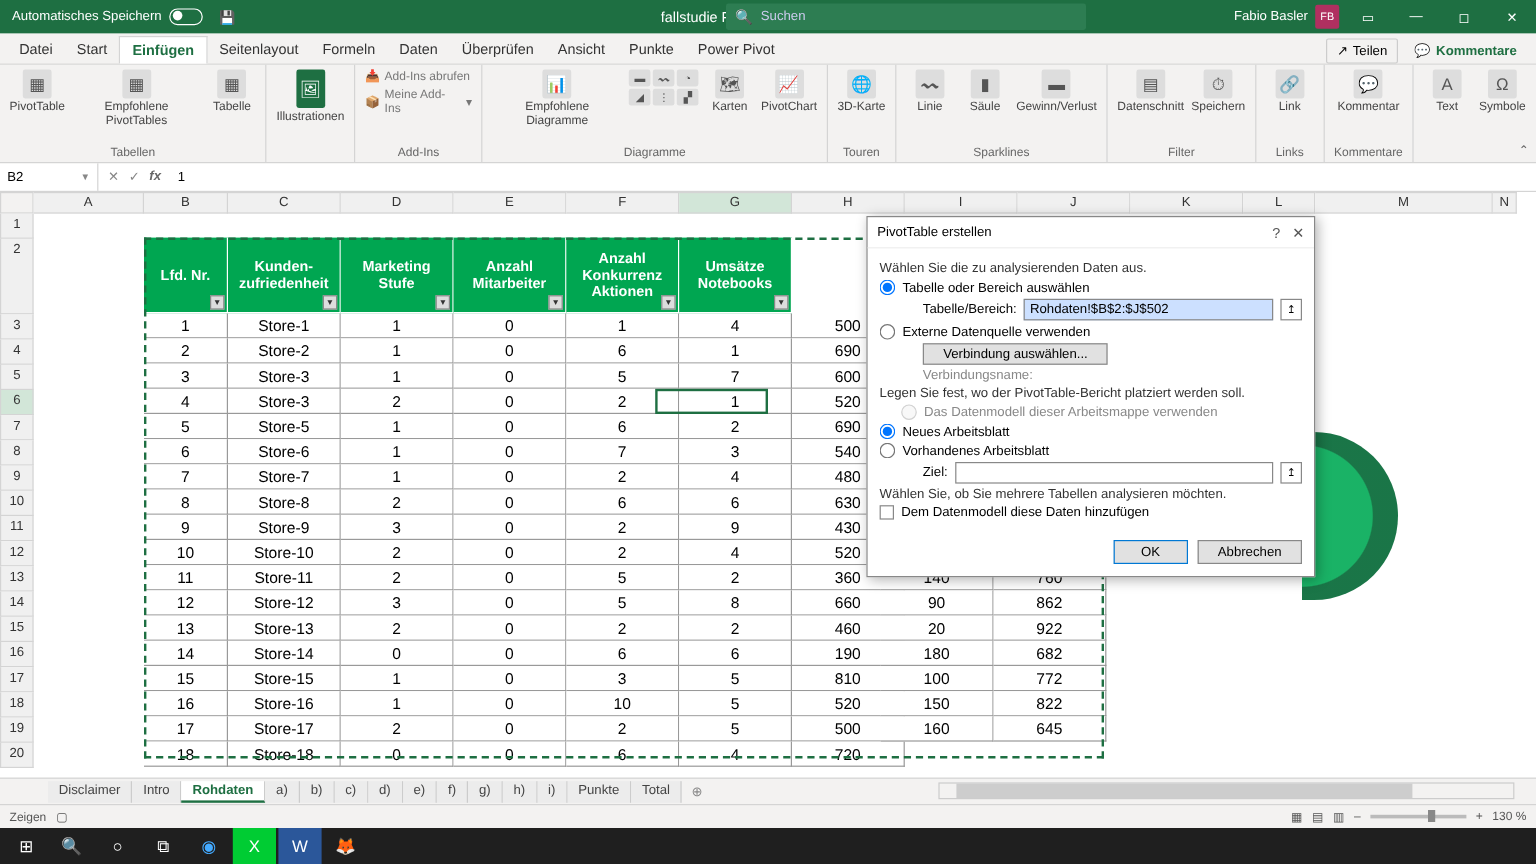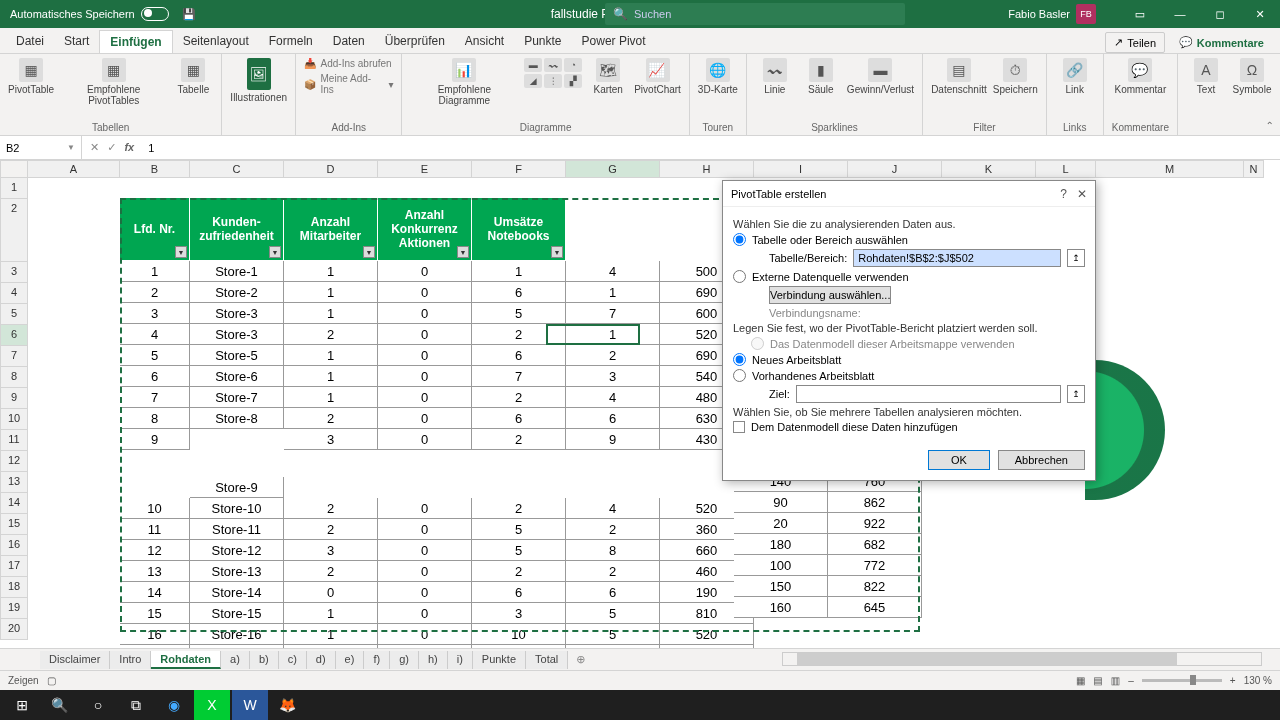--- a/index.html
+++ b/index.html
@@ -10,21 +10,21 @@
 .autosave { display:flex; align-items:center; gap:6px; padding:0 10px; font-size:11px; }
 .toggle { width:28px; height:14px; border:1px solid #fff; border-radius:7px; position:relative; }
 .toggle::after { content:""; position:absolute; width:8px; height:8px; background:#fff; border-radius:50%; top:1px; left:2px; }
 .doc-title { position:absolute; left:50%; transform:translateX(-50%); display:flex; align-items:center; gap:6px; font-size:12px; }
 .doc-title .chev { font-size:8px; }
 .searchbox { position:absolute; left:605px; width:300px; height:22px; background:#2d7d52; border-radius:2px; display:flex; align-items:center; padding:0 8px; gap:6px; top:3px; }
 .searchbox input { background:transparent; border:none; color:#fff; font-size:11px; outline:none; flex:1; }
 .searchbox input::placeholder { color:#cce; }
 .user-area { position:absolute; right:0; display:flex; align-items:center; height:28px; }
 .user-name { font-size:11px; padding:0 6px; }
-.user-badge { width:20px; height:20px; background:#b03060; border-radius:2px; display:flex; align-items:center; justify-content:center; font-size:9px; margin-right:24px; }
+.user-badge { width:20px; height:20px; background:#b03060; border-radius:2px; display:flex; align-items:center; justify-content:center; font-size:9px; margin-right:4px; }
 .winbtn { width:40px; height:28px; display:flex; align-items:center; justify-content:center; font-size:11px; }
 
 
 .tabrow { height:26px; background:#f3f2f1; display:flex; align-items:flex-end; border-bottom:1px solid #d4d4d4; padding-left:6px; position:relative; }
 .tab { padding:4px 10px; font-size:12px; color:#333; }
 .tab.active { background:#fff; border-top:1px solid #d4d4d4; border-left:1px solid #d4d4d4; border-right:1px solid #d4d4d4; color:#1e6f42; font-weight:600; }
 .tabrow-right { position:absolute; right:8px; display:flex; gap:6px; align-items:center; font-size:11px; }
 .share-btn { padding:3px 8px; border:1px solid #ccc; border-radius:2px; display:flex; align-items:center; gap:4px; }
 .comments-btn { padding:3px 8px; display:flex; align-items:center; gap:4px; color:#1e6f42; font-weight:600; }
 
@@ -90,21 +90,21 @@
 .dlg-title { height:26px; display:flex; align-items:center; justify-content:space-between; padding:0 8px; border-bottom:1px solid #eee; }
 .dlg-title-right { display:flex; gap:10px; font-size:12px; color:#555; }
 .dlg-body { padding:8px 10px; }
 .dlg-row { display:flex; align-items:center; gap:6px; margin:3px 0; }
 .dlg-row.indent { padding-left:18px; }
 .dlg-row.indent2 { padding-left:36px; }
 .dlg-label { color:#333; }
 .dlg-input { flex:1; border:1px solid #888; height:18px; padding:0 4px; font-size:11px; background:#fff; }
 .dlg-input.sel { background:#cce0ff; }
 .dlg-picker { width:18px; height:18px; border:1px solid #888; display:flex; align-items:center; justify-content:center; font-size:9px; }
-.dlg-btn { border:1px solid #888; background:#e1e1e1; padding:2px 0; font-size:11px; }
+.dlg-btn { border:1px solid #888; background:#e1e1e1; padding:2px 16px; font-size:11px; }
 .dlg-btns { display:flex; justify-content:flex-end; gap:8px; padding:6px 10px 10px; }
 .dlg-btn.primary { border:1px solid #0078d4; padding:3px 22px; }
 .dlg-checkbox { width:12px; height:12px; border:1px solid #888; }
 
 
 .pie-deco { position:absolute; top:200px; right:115px; width:80px; height:140px; background:radial-gradient(circle at 0 50%, #0a5 0%, #0a5 55%, #063 56%, #063 100%); border-radius:0 100px 100px 0; opacity:.9; z-index:5; }
 
 
 .taskbar { position:absolute; bottom:0; left:0; width:100%; height:30px; background:#1f1f1f; display:flex; align-items:center; padding:0 4px; gap:2px; }
 .tbtn { width:36px; height:30px; display:flex; align-items:center; justify-content:center; color:#fff; font-size:14px; }
@@ -346,20 +346,21 @@
       <div class="rowhead" style="height: 21px;">19</div>
       <div class="rowhead" style="height: 21px;">20</div>
     </div>
 
   <div class="grid" id="gridbg"></div>
 
   <div class="table-area">
     <div class="thead" id="thead">
         <div class="th" style="width: 70px; height: 63px;">Lfd. Nr.<div class="filter-drop">▼</div></div>
         <div class="th" style="width: 94px; height: 63px;">Kunden-<br>zufriedenheit<div class="filter-drop">▼</div></div>
+        <div class="th" style="width: 94px; height: 63px;">Marketing Stufe<div class="filter-drop">▼</div></div>
         <div class="th" style="width: 94px; height: 63px;">Anzahl Mitarbeiter<div class="filter-drop">▼</div></div>
         <div class="th" style="width: 94px; height: 63px;">Anzahl Konkurrenz Aktionen<div class="filter-drop">▼</div></div>
         <div class="th" style="width: 94px; height: 63px;">Umsätze Notebooks<div class="filter-drop">▼</div></div>
       </div>
     <div id="tbody">
         <div class="trow">
           <div class="td" style="width: 70px;">1</div>
           <div class="td" style="width: 94px;">Store-1</div>
           <div class="td" style="width: 94px;">1</div>
           <div class="td" style="width: 94px;">0</div>
@@ -425,21 +426,21 @@
           <div class="td" style="width: 70px;">8</div>
           <div class="td" style="width: 94px;">Store-8</div>
           <div class="td" style="width: 94px;">2</div>
           <div class="td" style="width: 94px;">0</div>
           <div class="td" style="width: 94px;">6</div>
           <div class="td" style="width: 94px;">6</div>
           <div class="td" style="width: 94px;">630</div>
         </div>
         <div class="trow">
           <div class="td" style="width: 70px;">9</div>
-          <div class="td" style="width: 94px; margin-top: 48px;">Store-9</div>
+          <div class="td" style="width: 94px;">Store-9</div>
           <div class="td" style="width: 94px;">3</div>
           <div class="td" style="width: 94px;">0</div>
           <div class="td" style="width: 94px;">2</div>
           <div class="td" style="width: 94px;">9</div>
           <div class="td" style="width: 94px;">430</div>
         </div>
         <div class="trow">
           <div class="td" style="width: 70px;">10</div>
           <div class="td" style="width: 94px;">Store-10</div>
           <div class="td" style="width: 94px;">2</div>

